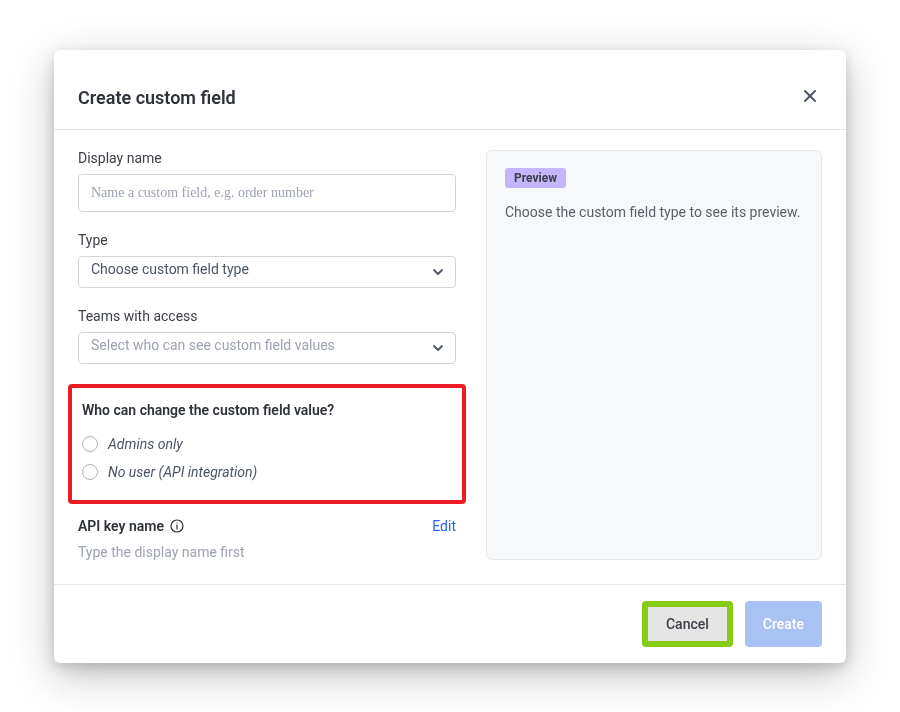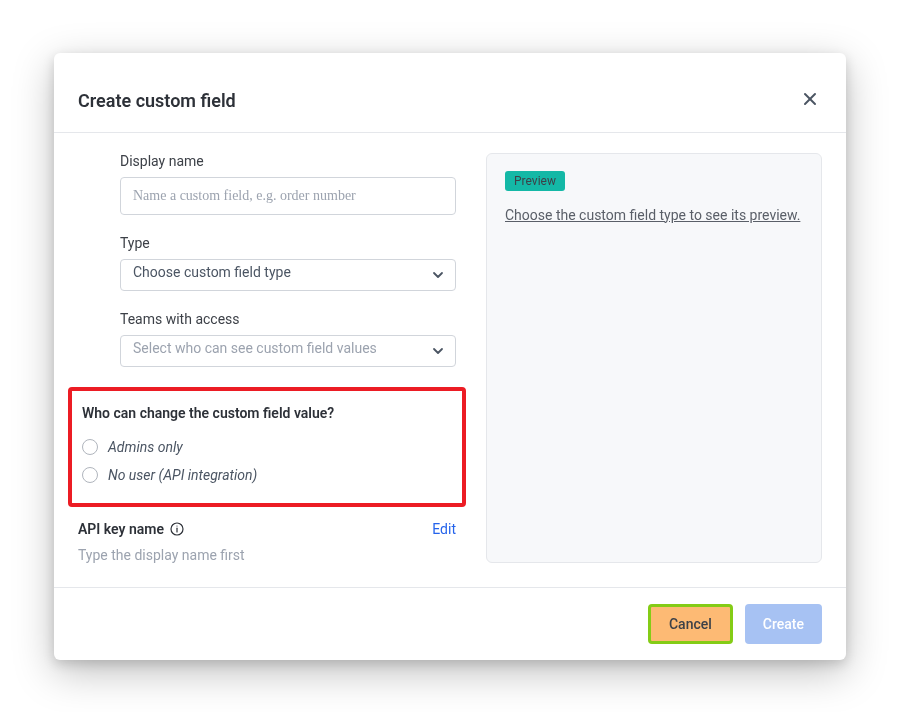--- a/index.html
+++ b/index.html
@@ -60,37 +60,35 @@
     }
     .preview-column {
       width: 336px;
       background: #f7f8fa;
       border: 1px solid #e5e7eb;
       border-radius: 6px;
       padding: 16px 18px;
     }
     .preview-badge {
       display: inline-block;
-      background: #14b8a6;
+      background: #c4b5fd;
       color: #3d4148;
       font-size: 12px;
-      font-weight: 400;
+      font-weight: 700;
       padding: 3px 9px;
       border-radius: 3px;
       margin-bottom: 14px;
     }
     .preview-text {
       font-size: 14px;
       color: #5a5f68;
       line-height: 1.5;
-      text-decoration: underline;
     }
     .form-group {
       margin-bottom: 20px;
-      margin-left: 42px;
     }
     .form-label {
       display: block;
       font-size: 14px;
       color: #3d4148;
       margin-bottom: 8px;
     }
     .text-input {
       width: 100%;
       padding: 10px 12px;
@@ -212,23 +210,23 @@
     .btn {
       padding: 9px 18px;
       border-radius: 4px;
       font-size: 14px;
       font-weight: 500;
       cursor: pointer;
       border: none;
       font-family: inherit;
     }
     .btn-secondary {
-      background: #fdba74;
+      background: #e5e5e5;
       color: #3d4148;
-      border: 3px solid #84cc16;
+      border: 6px solid #84cc16;
     }
     .btn-primary {
       background: #a7c2f3;
       color: #ffffff;
     }
   </style>
 </head>
 <body>
 
 <div class="modal">

